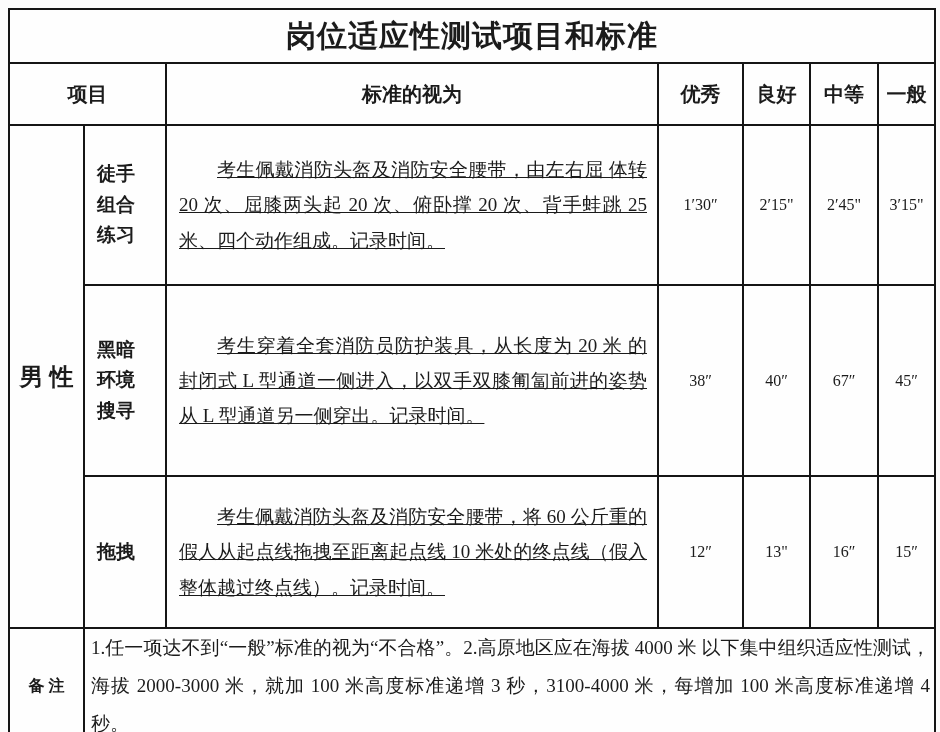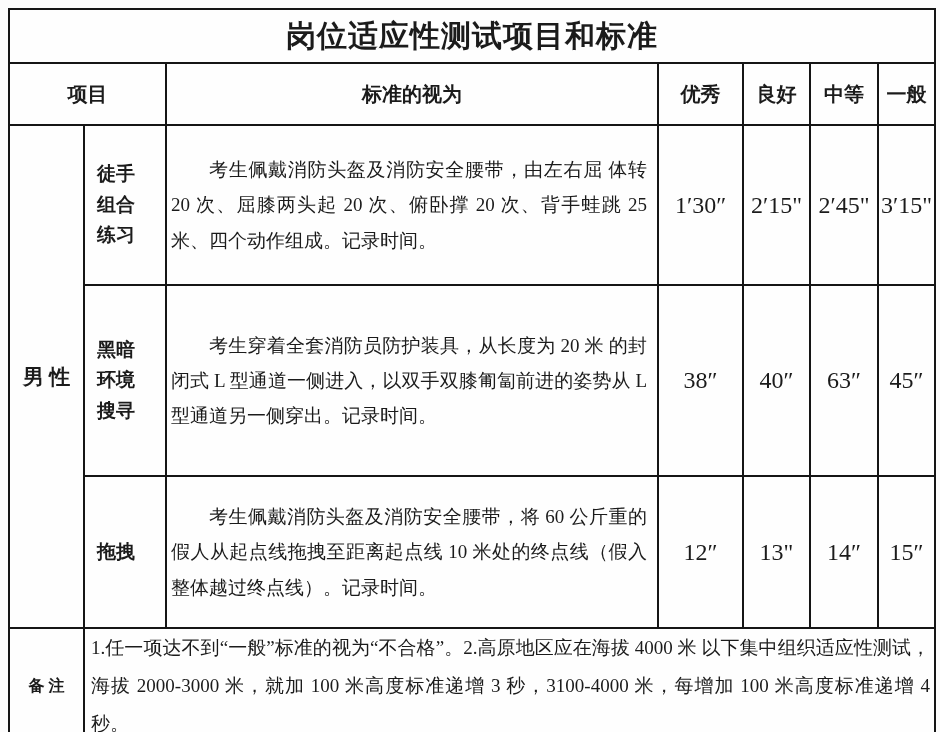--- a/index.html
+++ b/index.html
@@ -35,41 +35,42 @@
     letter-spacing: 1px;
     border-radius: 17px;
   }
   .hdr {
     text-align: center;
     font-size: 20px;
     font-weight: bold;
   }
   .group-cell {
     text-align: center;
-    font-size: 21px;
+    font-size: 24px;
     font-weight: bold;
     white-space: nowrap;
   }
   .item-cell {
     text-align: left;
     padding: 11px 12px;
     font-size: 19px;
     font-weight: bold;
     line-height: 1.6;
   }
   .method-cell {
     text-align: justify;
-    padding: 4px 10px 4px 4px;
+    padding: 4px 10px 4px 12px;
     font-size: 19px;
     line-height: 1.85;
     text-indent: 2em;
+    text-decoration: underline;
   }
   .value-cell {
     text-align: center;
-    font-size: 24px;
+    font-size: 16px;
     white-space: nowrap;
   }
   .remark-label {
     text-align: center;
     font-size: 16px;
     font-weight: bold;
     white-space: nowrap;
   }
   .remark-text {
     text-align: justify;
@@ -120,30 +121,30 @@
       <td class="value-cell">2′15"</td>
       <td class="value-cell">2′45"</td>
       <td class="value-cell">3′15"</td>
     </tr>
 
     <tr class="r-row2">
       <td class="item-cell">黑暗环境搜寻</td>
       <td class="method-cell">考生穿着全套消防员防护装具，从长度为 20 米 的封闭式 L 型通道一侧进入，以双手双膝匍匐前进的姿势从 L 型通道另一侧穿出。记录时间。</td>
       <td class="value-cell">38″</td>
       <td class="value-cell">40″</td>
-      <td class="value-cell">63″</td>
+      <td class="value-cell">67″</td>
       <td class="value-cell">45″</td>
     </tr>
 
     <tr class="r-row3">
       <td class="item-cell">拖拽</td>
       <td class="method-cell">考生佩戴消防头盔及消防安全腰带，将 60 公斤重的假人从起点线拖拽至距离起点线 10 米处的终点线（假入整体越过终点线）。记录时间。</td>
       <td class="value-cell">12″</td>
       <td class="value-cell">13"</td>
-      <td class="value-cell">14″</td>
+      <td class="value-cell">16″</td>
       <td class="value-cell">15″</td>
     </tr>
 
     <tr class="r-remark">
       <td class="remark-label">备 注</td>
       <td class="remark-text" colspan="6">1.任一项达不到“一般”标准的视为“不合格”。2.高原地区应在海拔 4000 米 以下集中组织适应性测试，海拔 2000-3000 米，就加 100 米高度标准递增 3 秒，3100-4000 米，每增加 100 米高度标准递增 4 秒。</td>
     </tr>
   </tbody>
     </table>
 </div>

